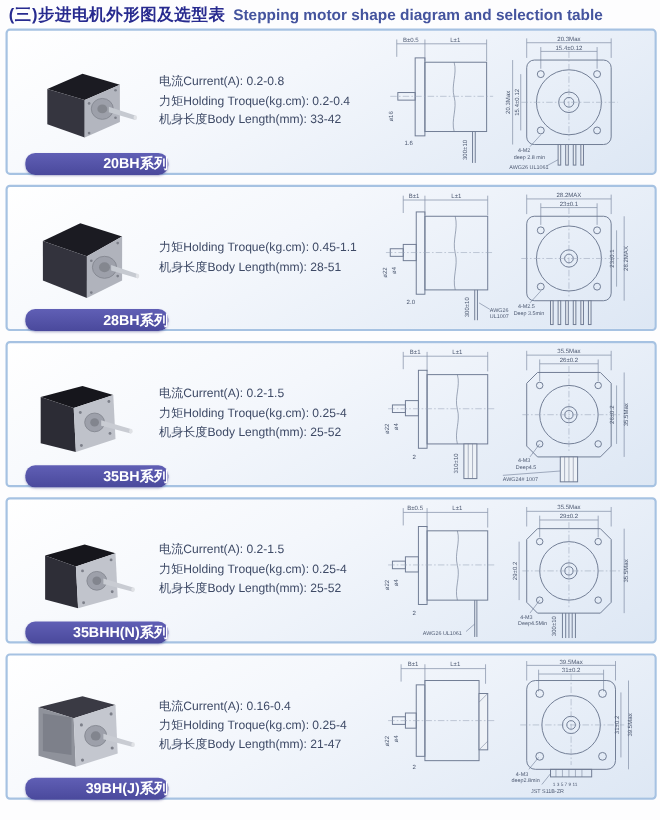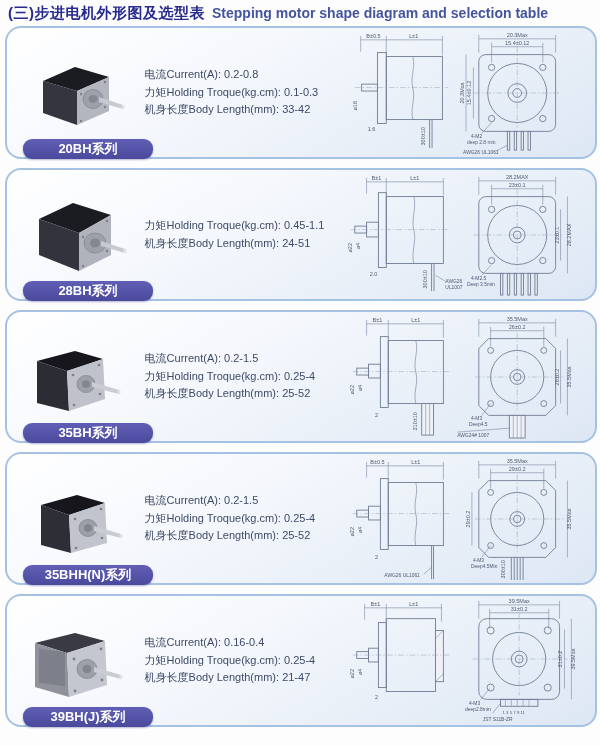--- a/index.html
+++ b/index.html
@@ -1,28 +1,28 @@
 <!DOCTYPE html>
 <html><head>
 <meta charset="utf-8">
 <style>
   html,body{margin:0;padding:0;}
   body{width:600px;height:745px;background:#fdfdfe;font-family:"Liberation Sans",sans-serif;overflow:hidden;}
   .title-bar{padding:4px 0 3px 8px;white-space:nowrap;}
   .t-zh{color:#272a8f;font-weight:bold;font-size:15px;letter-spacing:0.5px;}
   .t-en{color:#44549e;font-weight:bold;font-size:14px;margin-left:7px;}
-  .panel{position:relative;margin:0 3px 9px 5px;height:129px;border:2px solid #a6c2e2;border-radius:16px;
+  .panel{position:relative;margin:0 3px 9px 5px;height:129px;border:2px solid #a6c2e2;border-radius:4px;
          background:linear-gradient(150deg,#ffffff 0%,#f4f7fc 40%,#dde7f4 100%);
          display:flex;align-items:center;}
   .photo{width:138px;height:100%;display:flex;align-items:center;justify-content:center;}
   .specs{width:200px;color:#3e4a66;font-size:11px;line-height:1.6;}
   .drawing{flex:1;height:100%;display:flex;align-items:center;justify-content:flex-end;}
   .dwg{width:247px;height:127px;margin-right:4px;}
   .banner{position:absolute;left:16px;bottom:-2px;width:130px;height:20px;background:linear-gradient(180deg,#605fb5,#4a499c);
-          border-radius:9px;color:#ffffff;font-weight:bold;font-size:13px;display:flex;align-items:center;justify-content:center;
+          border-radius:9px;color:#ffffff;font-weight:bold;font-size:13px;display:flex;align-items:center;justify-content:flex-end;
           box-shadow:0 1px 2px rgba(40,40,120,0.35);}
   svg text{font-family:"Liberation Sans",sans-serif;}
 </style>
 </head>
 <body>
 
 <div class="title-bar">
   <span class="t-zh">(三)步进电机外形图及选型表</span><span class="t-en">Stepping motor shape diagram and selection table</span>
 </div>
 
@@ -37,21 +37,21 @@
       <polygon points="86,52 110,60 110,64 86,57" fill="#c6cad1"></polygon>
       <ellipse cx="110" cy="62" rx="1.6" ry="2.2" fill="#e0e2e6"></ellipse>
       <circle cx="68" cy="49" r="1.2" fill="#7c7f89"></circle>
         <circle cx="92" cy="37" r="1.2" fill="#7c7f89"></circle>
       <circle cx="68" cy="76" r="1.2" fill="#7c7f89"></circle>
         <circle cx="92" cy="62" r="1.2" fill="#7c7f89"></circle>
     </svg>
   </div>
   <div class="specs">
     <div>电流Current(A): 0.2-0.8</div>
-    <div>力矩Holding Troque(kg.cm): 0.1-0.3</div>
+    <div>力矩Holding Troque(kg.cm): 0.2-0.4</div>
     <div>机身长度Body Length(mm): 33-42</div>
   </div>
   <div class="drawing">
     <svg class="dwg" viewBox="0 0 245 129">
       <g stroke="#8894aa" stroke-width="0.7" fill="none">
         <line x1="14" y1="11" x2="97" y2="11"></line>
           <line x1="14" y1="7" x2="14" y2="23"></line>
         <line x1="40" y1="7" x2="40" y2="27"></line>
           <line x1="97" y1="7" x2="97" y2="27"></line>
         <line x1="134" y1="10" x2="212" y2="10"></line>
@@ -124,21 +124,21 @@
       <polygon points="88,56 112,64 112,68 88,61" fill="#c6cad1"></polygon>
       <ellipse cx="112" cy="66" rx="1.6" ry="2.2" fill="#e0e2e6"></ellipse>
       <circle cx="70" cy="52" r="1.2" fill="#7c7f89"></circle>
         <circle cx="94" cy="36" r="1.2" fill="#7c7f89"></circle>
       <circle cx="70" cy="81" r="1.2" fill="#7c7f89"></circle>
         <circle cx="94" cy="66" r="1.2" fill="#7c7f89"></circle>
     </svg>
   </div>
   <div class="specs">
     <div>力矩Holding Troque(kg.cm): 0.45-1.1</div>
-    <div>机身长度Body Length(mm): 24-51</div>
+    <div>机身长度Body Length(mm): 28-51</div>
   </div>
   <div class="drawing">
     <svg class="dwg" viewBox="0 0 245 129">
       <g stroke="#8894aa" stroke-width="0.7" fill="none">
         <line x1="20" y1="11" x2="98" y2="11"></line>
           <line x1="20" y1="7" x2="20" y2="23"></line>
         <line x1="40" y1="7" x2="40" y2="25"></line>
           <line x1="98" y1="7" x2="98" y2="25"></line>
         <line x1="134" y1="10" x2="212" y2="10"></line>
           <line x1="134" y1="6" x2="134" y2="24"></line>

